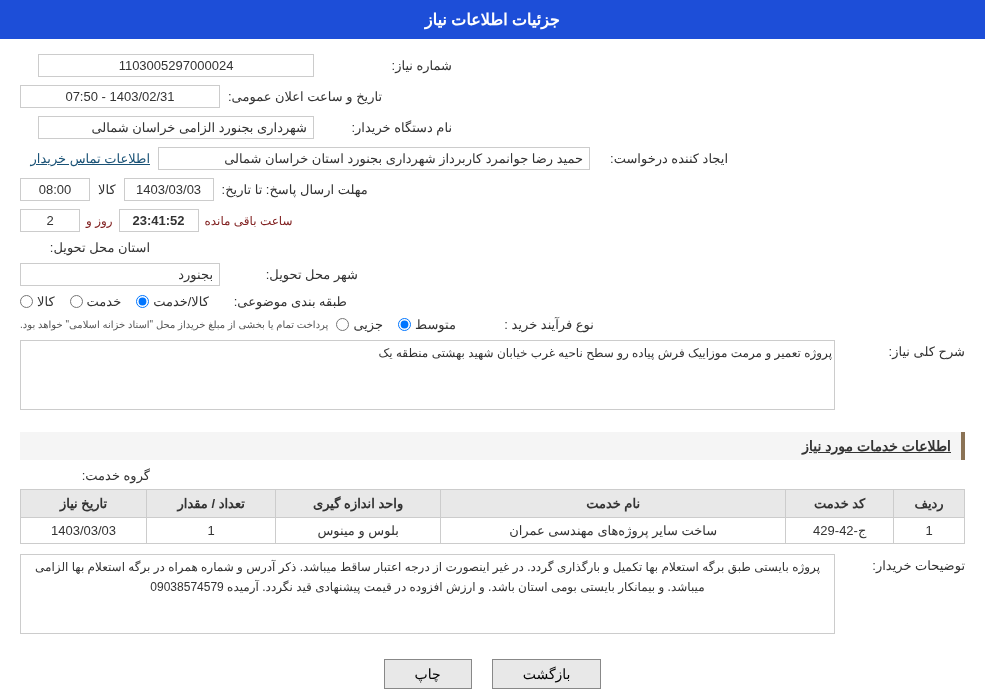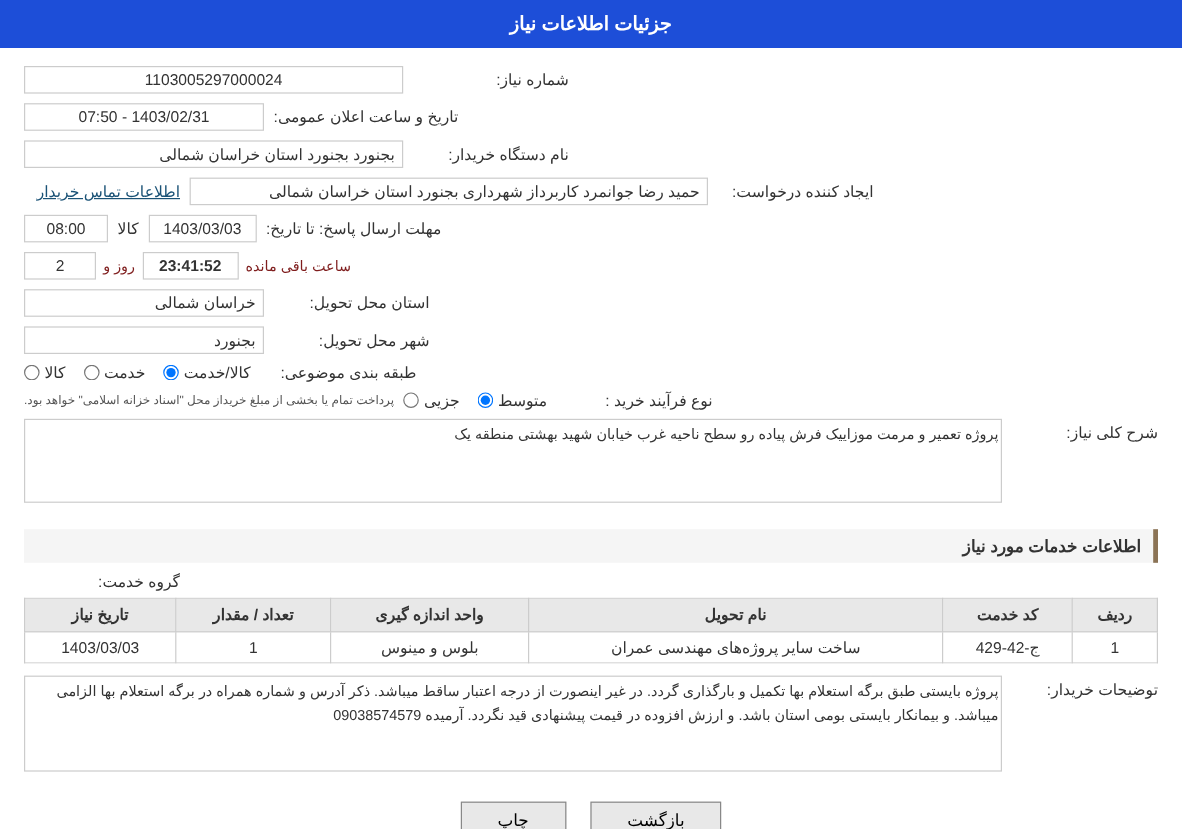--- a/index.html
+++ b/index.html
@@ -50,21 +50,22 @@
     .form-input {
       border: 1px solid #ccc;
       background: #fff;
       padding: 3px 6px;
       font-size: 13px;
       font-family: Tahoma, Arial, sans-serif;
       direction: rtl;
       color: #333;
     }
     .input-wide {
-      width: 316px;
+      width: 276px;
+      margin-left: 18px;
     }
     .input-medium {
       width: 200px;
     }
     .input-xsmall {
       width: 60px;
     }
     .date-time-row {
       display: flex;
       align-items: center;
@@ -100,20 +101,21 @@
     }
     .section-title {
       background: #f5f5f5;
       border-right: 4px solid #8B7355;
       padding: 6px 10px;
       font-size: 14px;
       font-weight: bold;
       color: #333;
       margin-bottom: 8px;
       margin-top: 12px;
+      text-decoration: underline;
     }
     .service-row {
       display: flex;
       align-items: center;
       justify-content: flex-end;
       gap: 8px;
       margin-bottom: 6px;
     }
     .table-wrapper {
       width: 100%;
@@ -208,21 +210,21 @@
       <div class="form-input input-wide" style="text-align:center;">1103005297000024</div>
     </div>
 
     <div class="form-row">
       <span class="form-label">تاریخ و ساعت اعلان عمومی:</span>
       <div class="form-input input-medium" style="text-align:center;">1403/02/31 - 07:50</div>
     </div>
 
     <div class="form-row">
       <span class="form-label">نام دستگاه خریدار:</span>
-      <div class="form-input input-wide" style="text-align:right;">بجنورد بجنورد استان خراسان شمالی</div>
+      <div class="form-input input-wide" style="text-align:right;">شهرداری بجنورد الزامی خراسان شمالی</div>
     </div>
 
     <div class="form-row">
       <span class="form-label">ایجاد کننده درخواست:</span>
       <div class="form-input" style="width:432px;text-align:right;">حمید رضا جوانمرد کاربرداز شهرداری بجنورد استان خراسان شمالی</div>
       <span class="form-label blue">اطلاعات تماس خریدار</span>
     </div>
 
     <div class="date-time-row">
       <span class="form-label">مهلت ارسال پاسخ: تا تاریخ:</span>
@@ -233,21 +235,20 @@
 
     <div class="countdown-row">
       <span class="countdown-label">ساعت باقی مانده</span>
       <div class="form-input" style="width:80px;text-align:center;font-weight:bold;">23:41:52</div>
       <span class="countdown-label">روز و</span>
       <div class="form-input input-xsmall" style="text-align:center;">2</div>
     </div>
 
     <div class="form-row">
       <span class="form-label">استان محل تحویل:</span>
-      <div class="form-input input-medium" style="text-align:right;">خراسان شمالی</div>
     </div>
 
     <div class="form-row">
       <span class="form-label">شهر محل تحویل:</span>
       <div class="form-input input-medium" style="text-align:right;">بجنورد</div>
     </div>
 
     <div class="form-row">
       <span class="form-label">طبقه بندی موضوعی:</span>
       <div class="radio-group">
@@ -293,21 +294,21 @@
     <div class="service-row">
       <span class="form-label">گروه خدمت:</span>
     </div>
 
     <div class="table-wrapper">
       <table>
         <thead>
           <tr>
             <th>ردیف</th>
             <th>کد خدمت</th>
-            <th>نام تحویل</th>
+            <th>نام خدمت</th>
             <th>واحد اندازه گیری</th>
             <th>تعداد / مقدار</th>
             <th>تاریخ نیاز</th>
           </tr>
         </thead>
         <tbody id="service-table-body">
         <tr>
       <td>1</td>
       <td>ج-42-429</td>
       <td>ساخت سایر پروژه‌های مهندسی عمران</td>
@@ -315,21 +316,21 @@
       <td>1</td>
       <td>1403/03/03</td>
     </tr>
           </tbody>
       </table>
     </div>
 
     <div class="two-col-row">
       <div class="col-label">توضیحات خریدار:</div>
       <div class="col-content">
-        <div class="note-box" style="min-height:80px;">پروژه بایستی طبق برگه استعلام بها  تکمیل و بارگذاری گردد. در غیر اینصورت از درجه اعتبار ساقط میباشد. ذکر آدرس و شماره همراه در برگه استعلام بها الزامی میباشد. و بیمانکار بایستی بومی استان باشد.  و ارزش افزوده در قیمت پیشنهادی قید نگردد. آرمیده 09038574579</div>
+        <div class="note-box" style="min-height:80px;text-align:center;">پروژه بایستی طبق برگه استعلام بها  تکمیل و بارگذاری گردد. در غیر اینصورت از درجه اعتبار ساقط میباشد. ذکر آدرس و شماره همراه در برگه استعلام بها الزامی میباشد. و بیمانکار بایستی بومی استان باشد.  و ارزش افزوده در قیمت پیشنهادی قید نگردد. آرمیده 09038574579</div>
       </div>
     </div>
 
     <div class="buttons-row">
       <button class="btn btn-back">بازگشت</button>
       <button class="btn btn-print">چاپ</button>
     </div>
 
   </div>
 </div>

